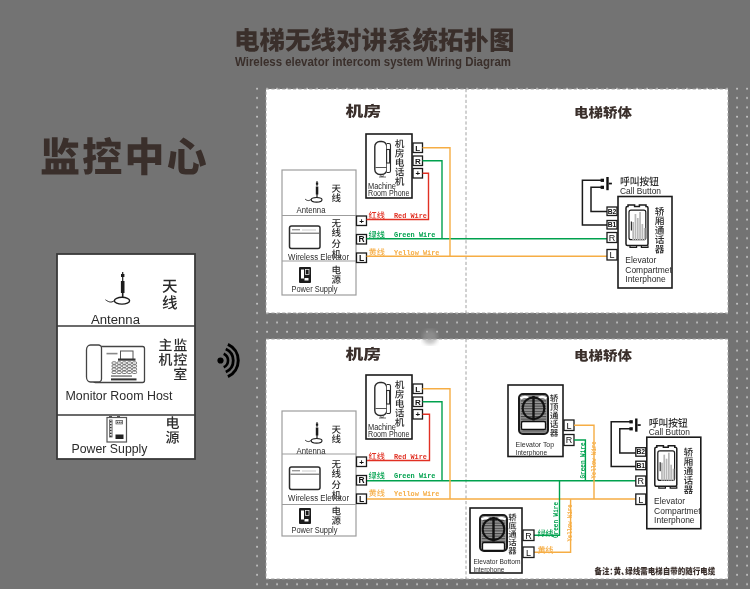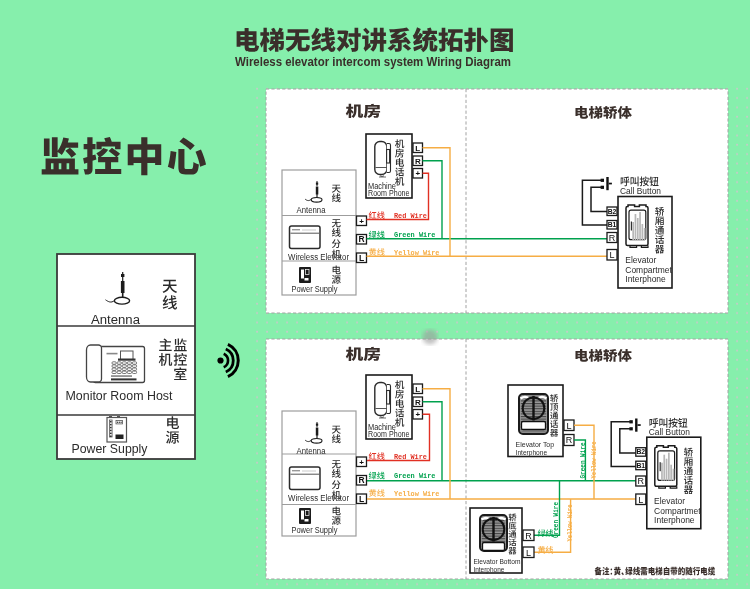--- a/index.html
+++ b/index.html
@@ -1,12 +1,12 @@
 <!DOCTYPE html>
-<html><head><meta charset="utf-8"><style>html,body{margin:0;padding:0;background:#fff}#page{position:relative;width:750px;height:589px;background:#86efac;overflow:hidden}</style></head><body>
+<html><head><meta charset="utf-8"><style>html,body{margin:0;padding:0;background:#fff}#page{position:relative;width:750px;height:589px;background:#737373;overflow:hidden}</style></head><body>
 <div id="page"><svg width="750" height="589" viewBox="0 0 750 589">
       <defs>
         <pattern id="dots" x="252" y="84.2" width="10" height="9.35" patternUnits="userSpaceOnUse">
           <rect x="4.2" y="3.6" width="1.7" height="1.7" fill="#c9c9c9"></rect>
         </pattern>
         <pattern id="hatch" x="0" y="0" width="4" height="2.6" patternUnits="userSpaceOnUse">
           <rect width="4" height="2.6" fill="#9a9a9a"></rect>
           <rect y="0" width="4" height="1.1" fill="#454545"></rect>
         </pattern>
         <filter id="blur1">

